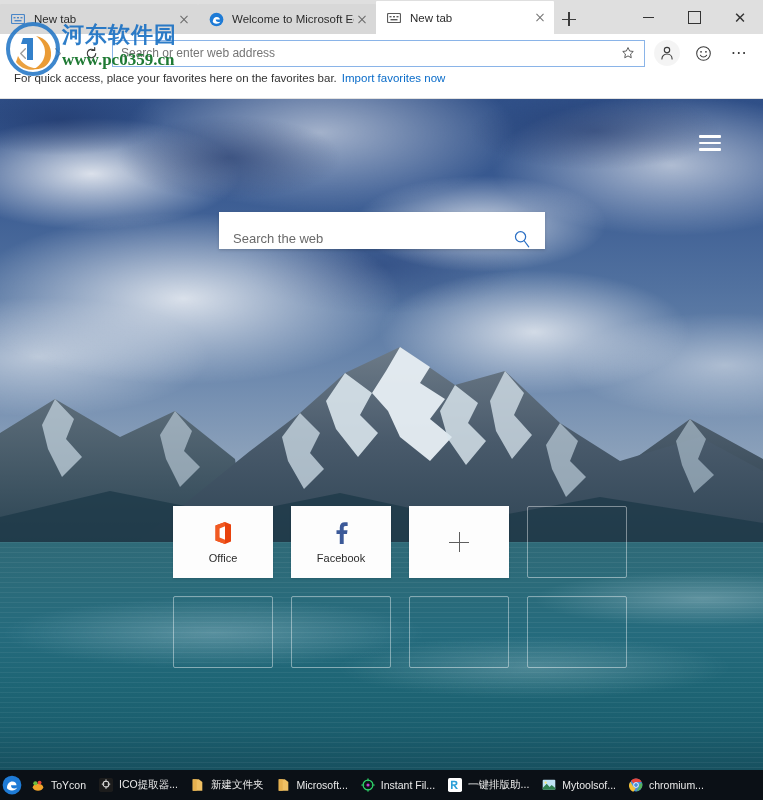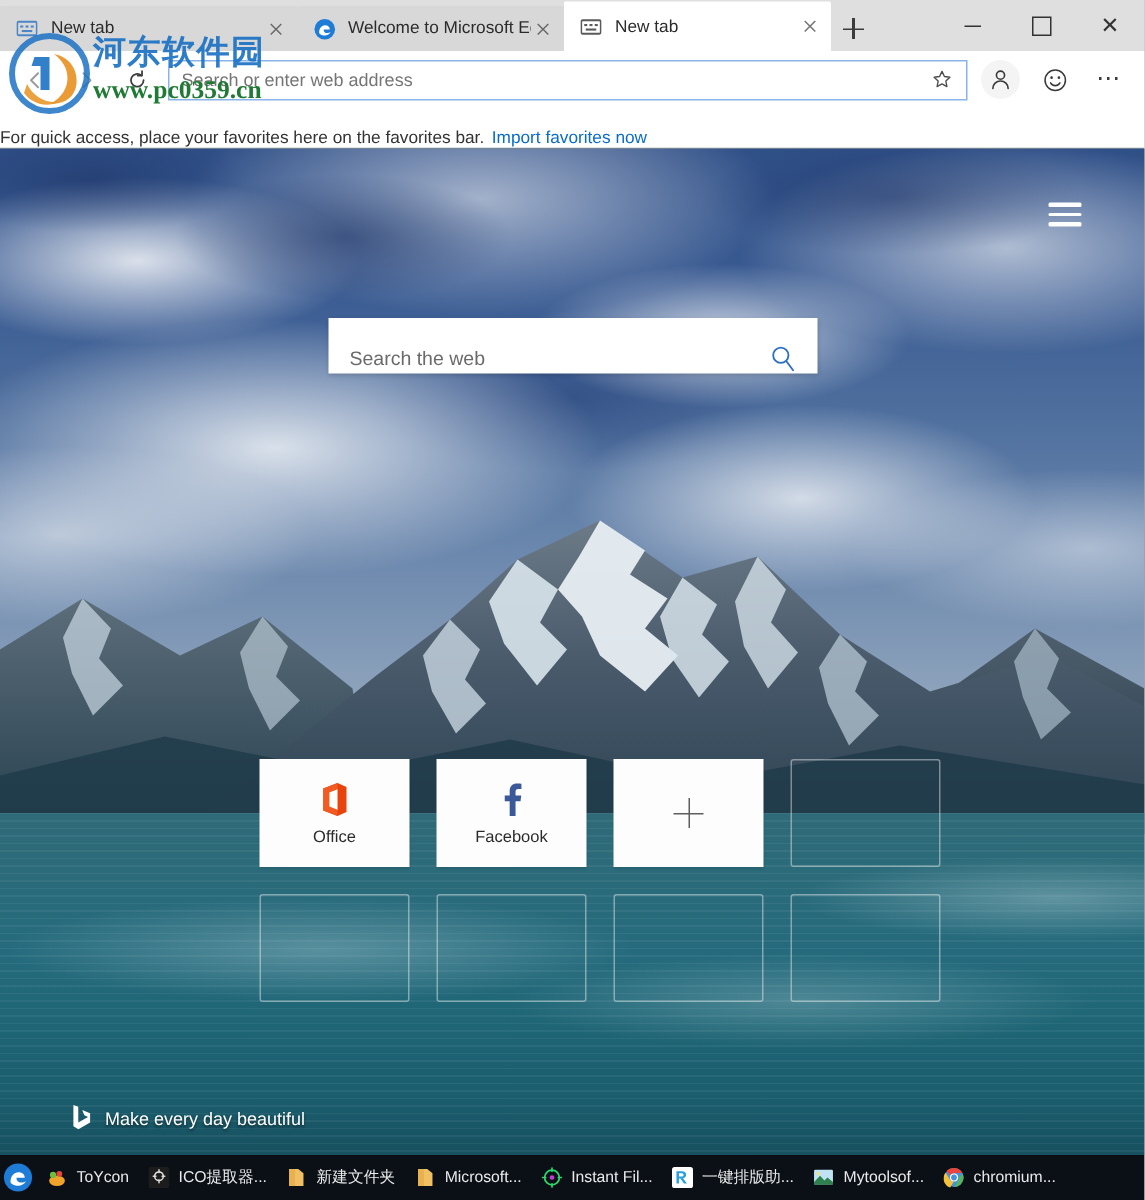--- a/index.html
+++ b/index.html
@@ -218,21 +218,22 @@
 
   
   .favbar {
     position: absolute;
     top: 72px; left: 0;
     width: 763px;
     height: 27px;
     background: #ffffff;
     border-bottom: 1px solid #e2e2e2;
     display: flex;
-    align-items: flex-end;
+    align-items: flex-start;
+    padding-left: 14px;
     font-size: 11.5px;
     color: #333;
   }
   .favbar .fav-link {
     color: #0a6cc9;
     margin-left: 5px;
     text-decoration: none;
   }
 
   
@@ -688,28 +689,20 @@
         <span class="tile-plus"></span>
       </div>
 
       <div class="tile tile-empty"></div>
       <div class="tile tile-empty"></div>
       <div class="tile tile-empty"></div>
       <div class="tile tile-empty"></div>
       <div class="tile tile-empty"></div>
     </div>
 
-    <div class="bing-credit">
-      <span>
-        <svg width="13" height="17" viewBox="0 0 14 18">
-          <path d="M1 0.6l3.5 1.3v11.3l7-4-2.6-1.2-1.6-3.9L13 6.4v6.7L4.6 17.9 1 15.9z" fill="#ffffff"></path>
-        </svg>
-      </span>
-      <span>Make every day beautiful</span>
-    </div>
   </div>
 
   <div class="taskbar">
     <div class="tb-edge">
       <svg width="20" height="20" viewBox="0 0 16 16">
         <circle cx="8" cy="8" r="7.5" fill="#1e7bd6"></circle>
         <path d="M4 10.4c0-3.1 1.9-5.2 4.3-5.2 2 0 3.3 1.2 3.3 2.9H7.2c-.1 1.6 1 2.6 2.6 2.6 1 0 1.8-.3 2.4-.7-.8 1.5-2.3 2.4-4.2 2.4-2.3 0-4-1.3-4-2z" fill="#fff"></path>
       </svg>
     </div>
 

